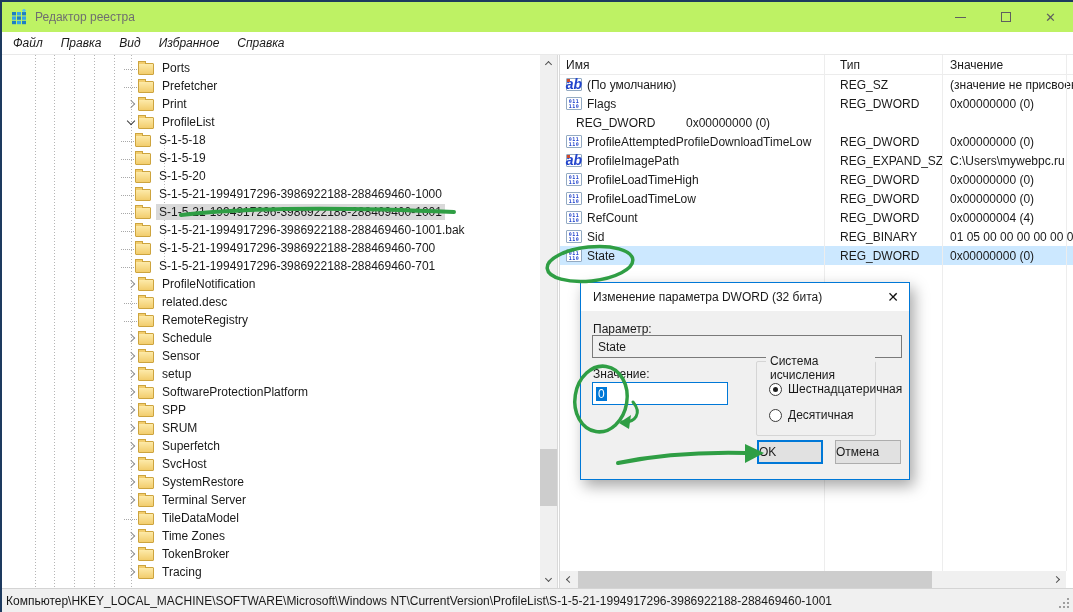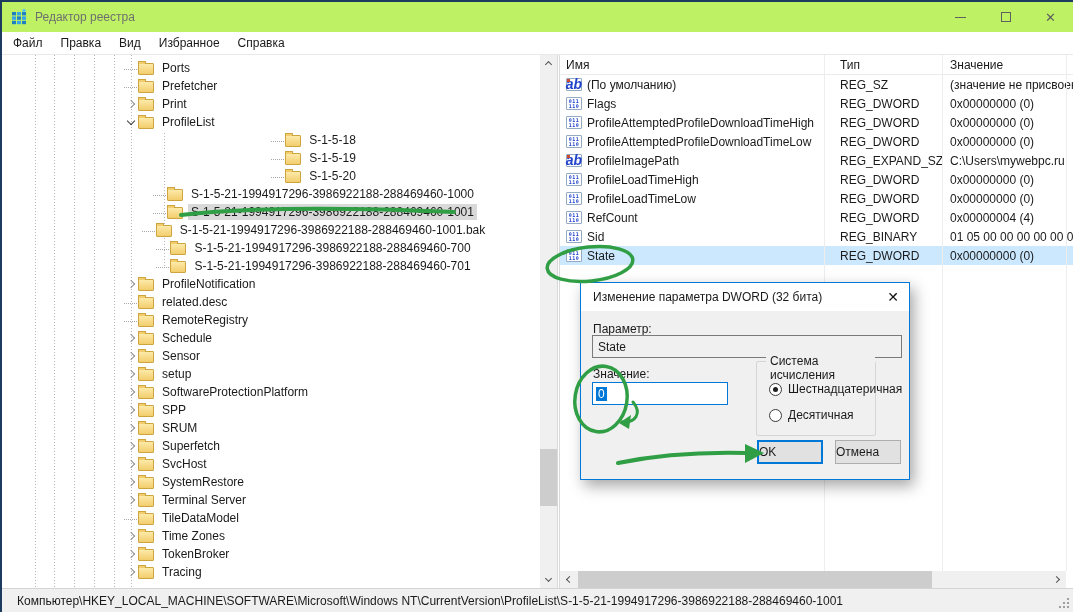--- a/index.html
+++ b/index.html
@@ -9,32 +9,32 @@
   
   .titlebar{height:30px;background:#bef264;display:flex;align-items:center;}
   .app-icon{width:16px;height:16px;margin:0 8px 0 9px;flex:0 0 16px;}
   .title-text{color:#6f6f6f;white-space:nowrap;}
   .win-controls{margin-left:auto;display:flex;height:100%;}
   .wbtn{width:45px;height:100%;display:flex;align-items:center;justify-content:center;color:#5f5f5f;}
   .glyph-min{width:11px;height:1px;background:#5f5f5f;}
   .glyph-max{width:10px;height:10px;border:1px solid #5f5f5f;}
   .glyph-close{font-size:13px;line-height:1;}
   
-  .menubar{height:22px;display:flex;align-items:center;padding-left:2px;background:#fff;}
+  .menubar{height:22px;display:flex;align-items:center;padding-left:2px;background:#fff;font-style:italic;}
   .menu-item{padding:2px 9px;white-space:nowrap;}
   
   .main{position:relative;height:534px;display:flex;border-top:1px solid #e9e9e9;background:#fff;}
   .tree-panel{position:relative;width:555px;height:100%;overflow:hidden;background:#fff;flex:0 0 555px;}
   .splitter{width:3px;flex:0 0 3px;background:#fff;border-left:1px solid #d9d9d9;border-right:1px solid #d9d9d9;}
   .list-panel{position:relative;flex:1;height:100%;overflow:hidden;background:#fff;}
   
   .tree-rows{position:absolute;left:0;top:4px;right:17px;}
   .trow{height:18px;display:flex;align-items:center;white-space:nowrap;}
   .trow.lvl1{padding-left:122px;}
-  .trow.lvl2{padding-left:88px;justify-content:center;}
+  .trow.lvl2{padding-left:119px;}
   .chev{width:14px;height:14px;flex:0 0 14px;position:relative;}
   .chev.right::after{content:'';position:absolute;left:4px;top:4px;width:5px;height:5px;
      border-right:1.5px solid #8f8f8f;border-bottom:1.5px solid #8f8f8f;transform:rotate(-45deg);}
   .chev.down::after{content:'';position:absolute;left:4px;top:3px;width:5px;height:5px;
      border-right:1.5px solid #3c3c3c;border-bottom:1.5px solid #3c3c3c;transform:rotate(45deg);}
   .chev.none::after{content:'';position:absolute;left:0;top:8px;width:13px;border-top:1px dotted #a8a8a8;}
   .folder{width:16px;height:12px;flex:0 0 16px;margin:1px 5px 0 0;position:relative;
      background:linear-gradient(180deg,#fdeaa9,#f2cd6d);border:1px solid #cda43e;border-radius:1px;}
   .folder::before{content:'';position:absolute;left:-1px;top:-3px;width:6px;height:2px;
      background:#f2cd6d;border:1px solid #cda43e;border-bottom:none;}
@@ -66,21 +66,21 @@
   .colsep{position:absolute;top:0;bottom:17px;width:1px;background:#ededed;}
   .vicon{width:16px;height:13px;flex:0 0 16px;margin-right:5px;border:1px solid #93aac2;background:#fff;
      display:flex;flex-direction:column;align-items:center;justify-content:center;position:relative;
      color:#2244cc;font-weight:bold;border-radius:1px;}
   .vicon.string{font-size:14px;line-height:9px;font-style:italic;}
   .vicon.string::before{content:'';position:absolute;left:0;top:0;width:3px;height:3px;background:#cd4a2d;}
   .vicon.dword i{font-style:normal;display:block;font-size:5px;line-height:4.5px;letter-spacing:.5px;
      font-family:"DejaVu Sans Mono",monospace;}
   
   .statusbar{position:relative;height:24px;background:#f0f0f0;border-top:1px solid #d4d4d4;
-     display:flex;align-items:center;padding-left:15px;white-space:nowrap;overflow:hidden;}
+     display:flex;align-items:center;padding-left:4px;white-space:nowrap;overflow:hidden;}
   .grip{position:absolute;right:4px;bottom:4px;width:2px;height:2px;background:#9f9f9f;
      box-shadow:0 -4px #9f9f9f,0 -8px #9f9f9f,-4px 0 #9f9f9f,-4px -4px #9f9f9f,-8px 0 #9f9f9f;}
   
   .dialog{position:absolute;left:578px;top:280px;width:330px;height:198px;background:#f0f0f0;
      border:1px solid #0078d7;box-shadow:4px 6px 14px rgba(0,0,0,.35);z-index:20;}
   .dlg-title{height:28px;background:#fff;display:flex;align-items:center;padding:0 10px 0 12px;}
   .dlg-close{margin-left:auto;font-size:14px;color:#111;line-height:1;}
   .dlg-label{position:absolute;left:12px;}
   .dlg-param-box{position:absolute;left:11px;top:52px;width:310px;height:23px;background:#f0f0f0;
      border:1px solid #7a7a7a;display:flex;align-items:center;padding-left:5px;}
@@ -328,27 +328,20 @@
               <span class="vicon dword">
                 <i>011</i>
                 <i>110</i>
               </span>
               <span>Flags</span>
             </div>
             <div class="c-type">REG_DWORD</div>
             <div class="c-value">0x00000000 (0)</div>
           </div>
           <div class="lrow">
-            <div class="c-name">
-              <span class="vicon dword">
-                <i>011</i>
-                <i>110</i>
-              </span>
-              <span>ProfileAttemptedProfileDownloadTimeHigh</span>
-            </div>
             <div class="c-type">REG_DWORD</div>
             <div class="c-value">0x00000000 (0)</div>
           </div>
           <div class="lrow">
             <div class="c-name">
               <span class="vicon dword">
                 <i>011</i>
                 <i>110</i>
               </span>
               <span>ProfileAttemptedProfileDownloadTimeLow</span>

